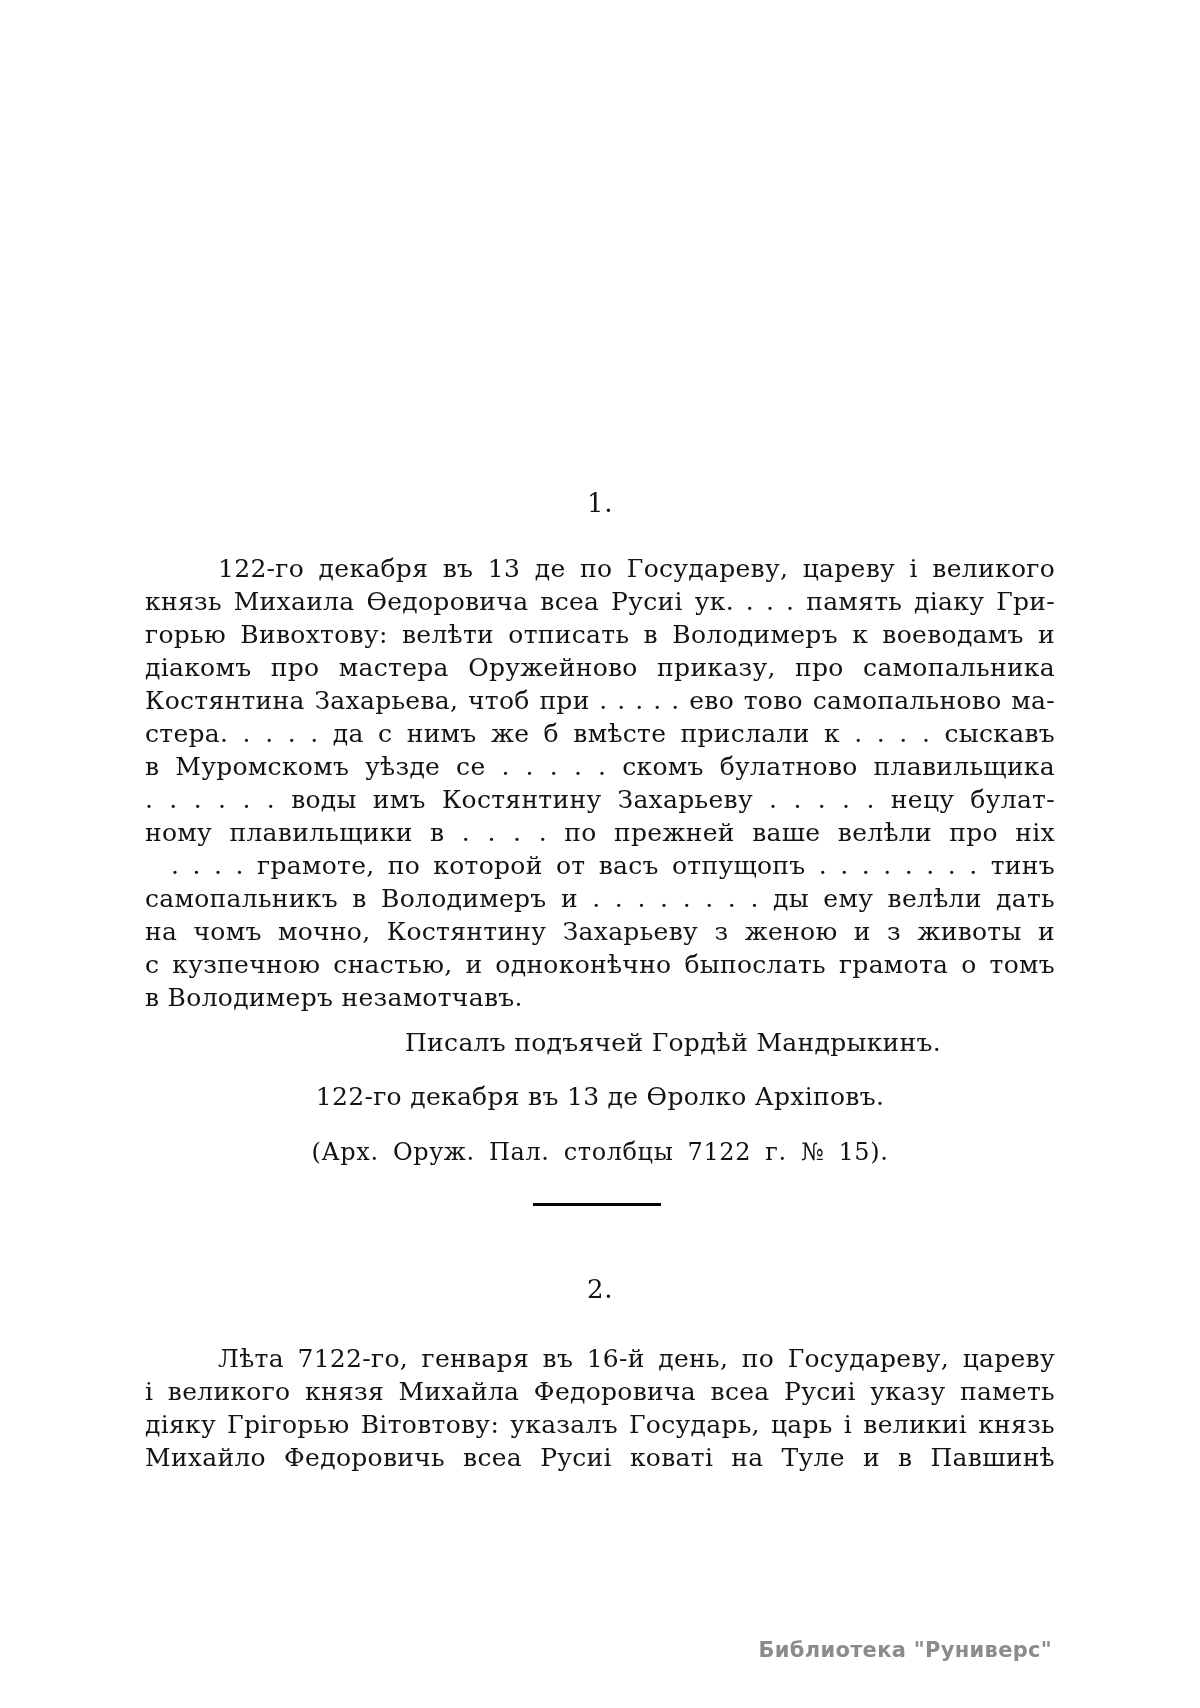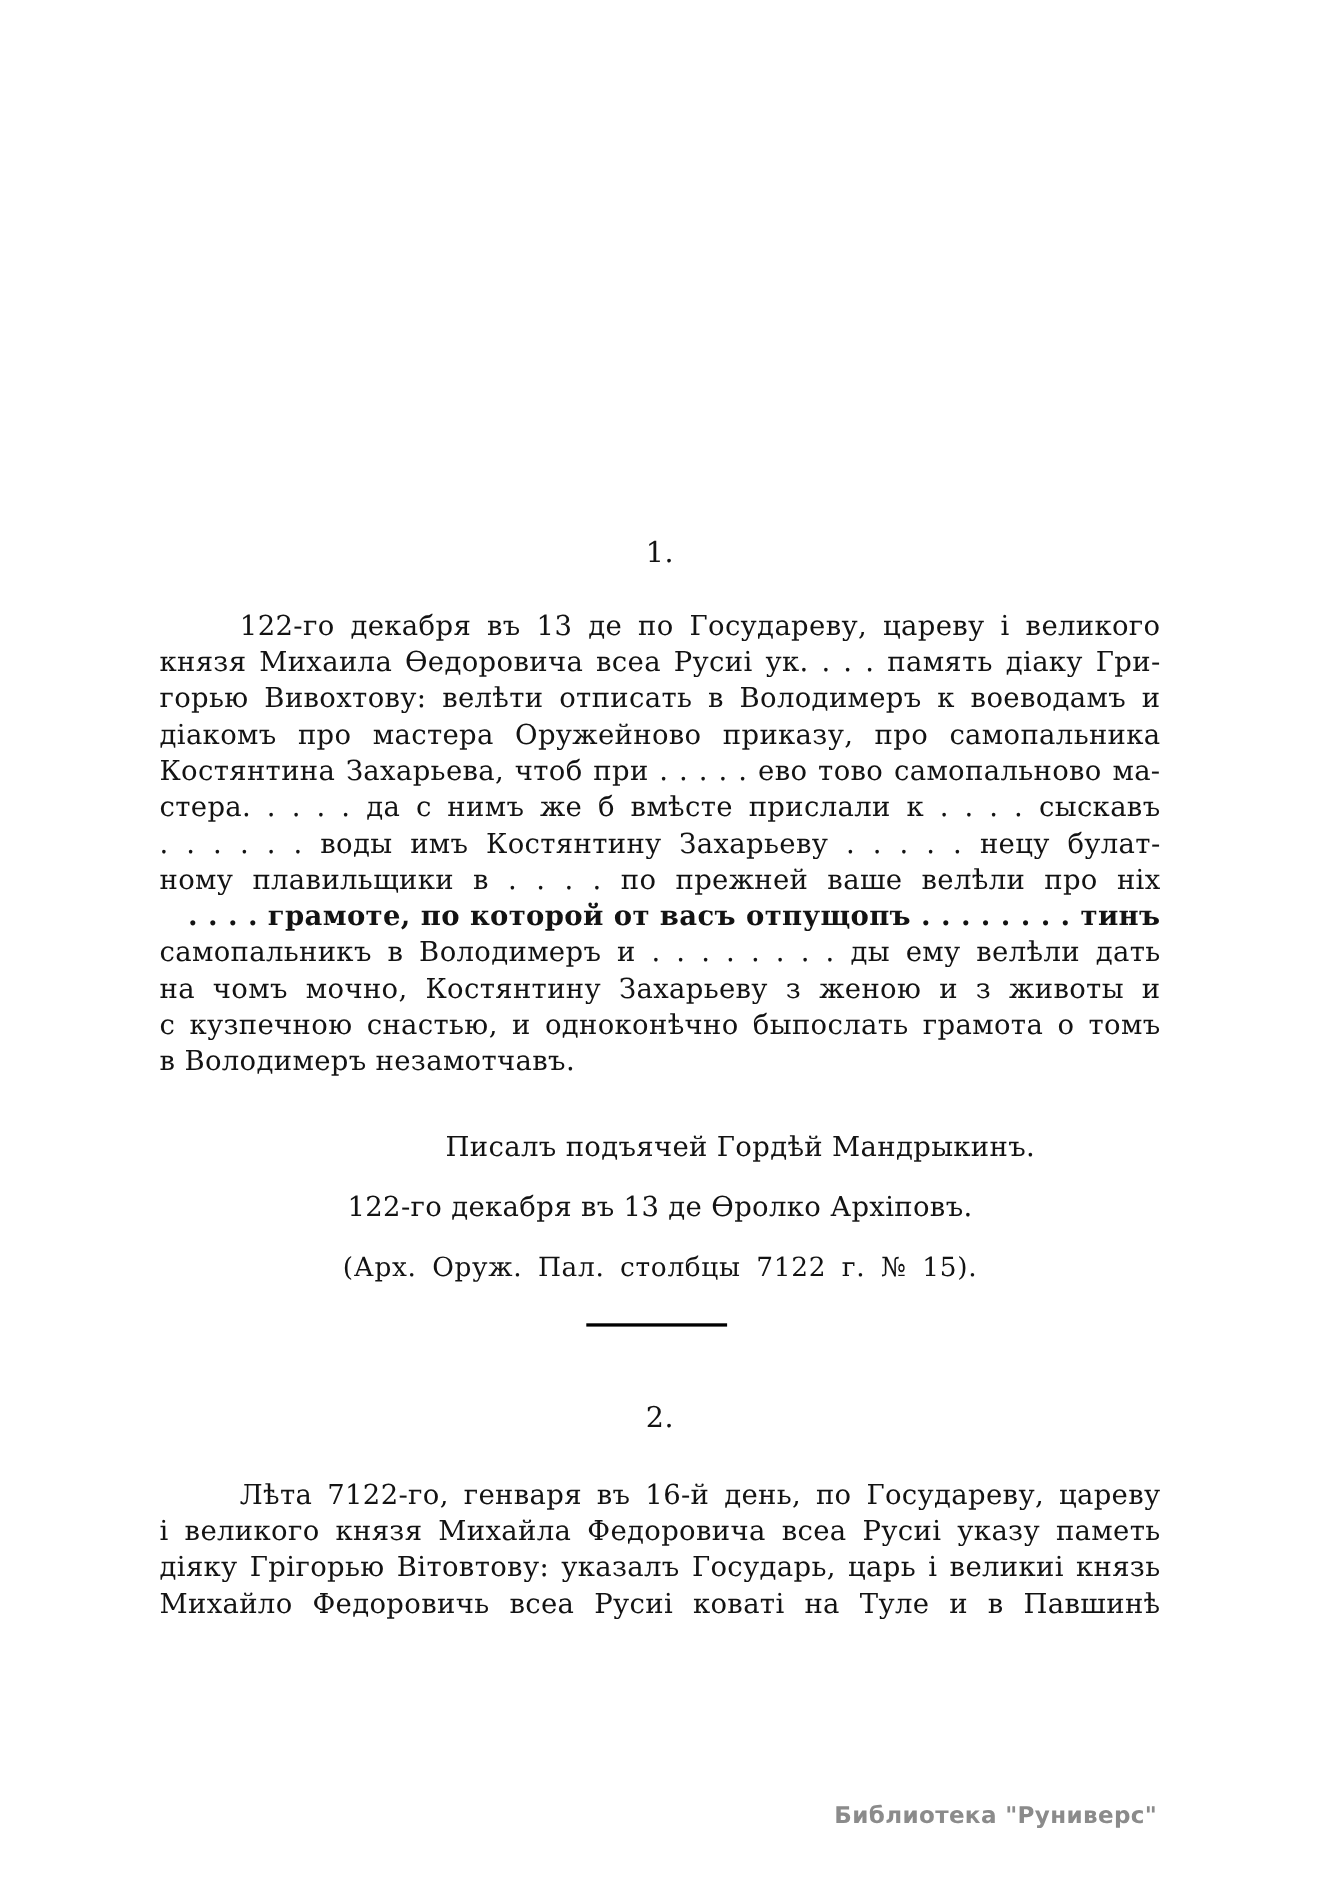--- a/index.html
+++ b/index.html
@@ -29,21 +29,21 @@
     text-align: justify;
     text-align-last: justify;
     letter-spacing: 0.3px;
     white-space: nowrap;
   }
   .para .line.short {
     text-align: center;
     text-align-last: left;
   }
   .para .line.indent { padding-left: 73px; }
-  .para .line.indent-sm { padding-left: 26px; font-weight: bold; }
+  .para .line.indent-sm { padding-left: 26px; }
   .sig-line {
     font-size: 25px;
     letter-spacing: 0.3px;
     padding-left: 73px;
     text-align: center;
   }
   .date-line {
     font-size: 25px;
     letter-spacing: 0.3px;
     text-align: center;
@@ -73,25 +73,26 @@
     color: #8b8b8b;
   }
 </style>
 </head>
 <body>
 
 <div class="col doc-number" style="top:488px">1.</div>
 
 <div class="col para" style="top:552px">
   <div class="line indent">122-го декабря  въ  13  де  по  Государеву,  цареву   і  великого</div>
-  <div class="line">князя  Михаила  Ѳедоровича  всеа  Русиі  ук. . . .  память діаку  Гри-</div>
+  <div class="line">князь  Михаила  Ѳедоровича  всеа  Русиі  ук. . . .  память діаку  Гри-</div>
   <div class="line">горью  Вивохтову:  велѣти  отписать  в  Володимеръ  к  воеводамъ  и</div>
   <div class="line">діакомъ  про  мастера  Оружейново  приказу,  про  самопальника</div>
   <div class="line">Костянтина Захарьева, чтоб при . . . . .  ево тово самопальново ма-</div>
   <div class="line">стера. . . . .  да  с  нимъ  же  б  вмѣсте  прислали  к . . . .  сыскавъ</div>
+  <div class="line">в  Муромскомъ  уѣзде  се . . . . .  скомъ  булатново  плавильщика</div>
   <div class="line">. . . . . .  воды  имъ  Костянтину  Захарьеву . . . . .  нецу  булат-</div>
   <div class="line">ному  плавильщики  в . . . .  по  прежней  ваше  велѣли  про  ніх</div>
   <div class="line indent-sm">. . . .  грамоте,  по  которой  от  васъ   отпущопъ . . . . . . . .  тинъ</div>
   <div class="line">самопальникъ  в  Володимеръ  и . . . . . . . .  ды  ему  велѣли  дать</div>
   <div class="line">на  чомъ  мочно,  Костянтину  Захарьеву  з  женою  и  з   животы  и</div>
   <div class="line">с  кузпечною  снастью,  и  одноконѣчно  быпослать  грамота  о  томъ</div>
   <div class="line short">в Володимеръ незамотчавъ.</div>
 </div>
 
 <div class="col sig-line" style="top:1028px">Писалъ подъячей Гордѣй Мандрыкинъ.</div>

